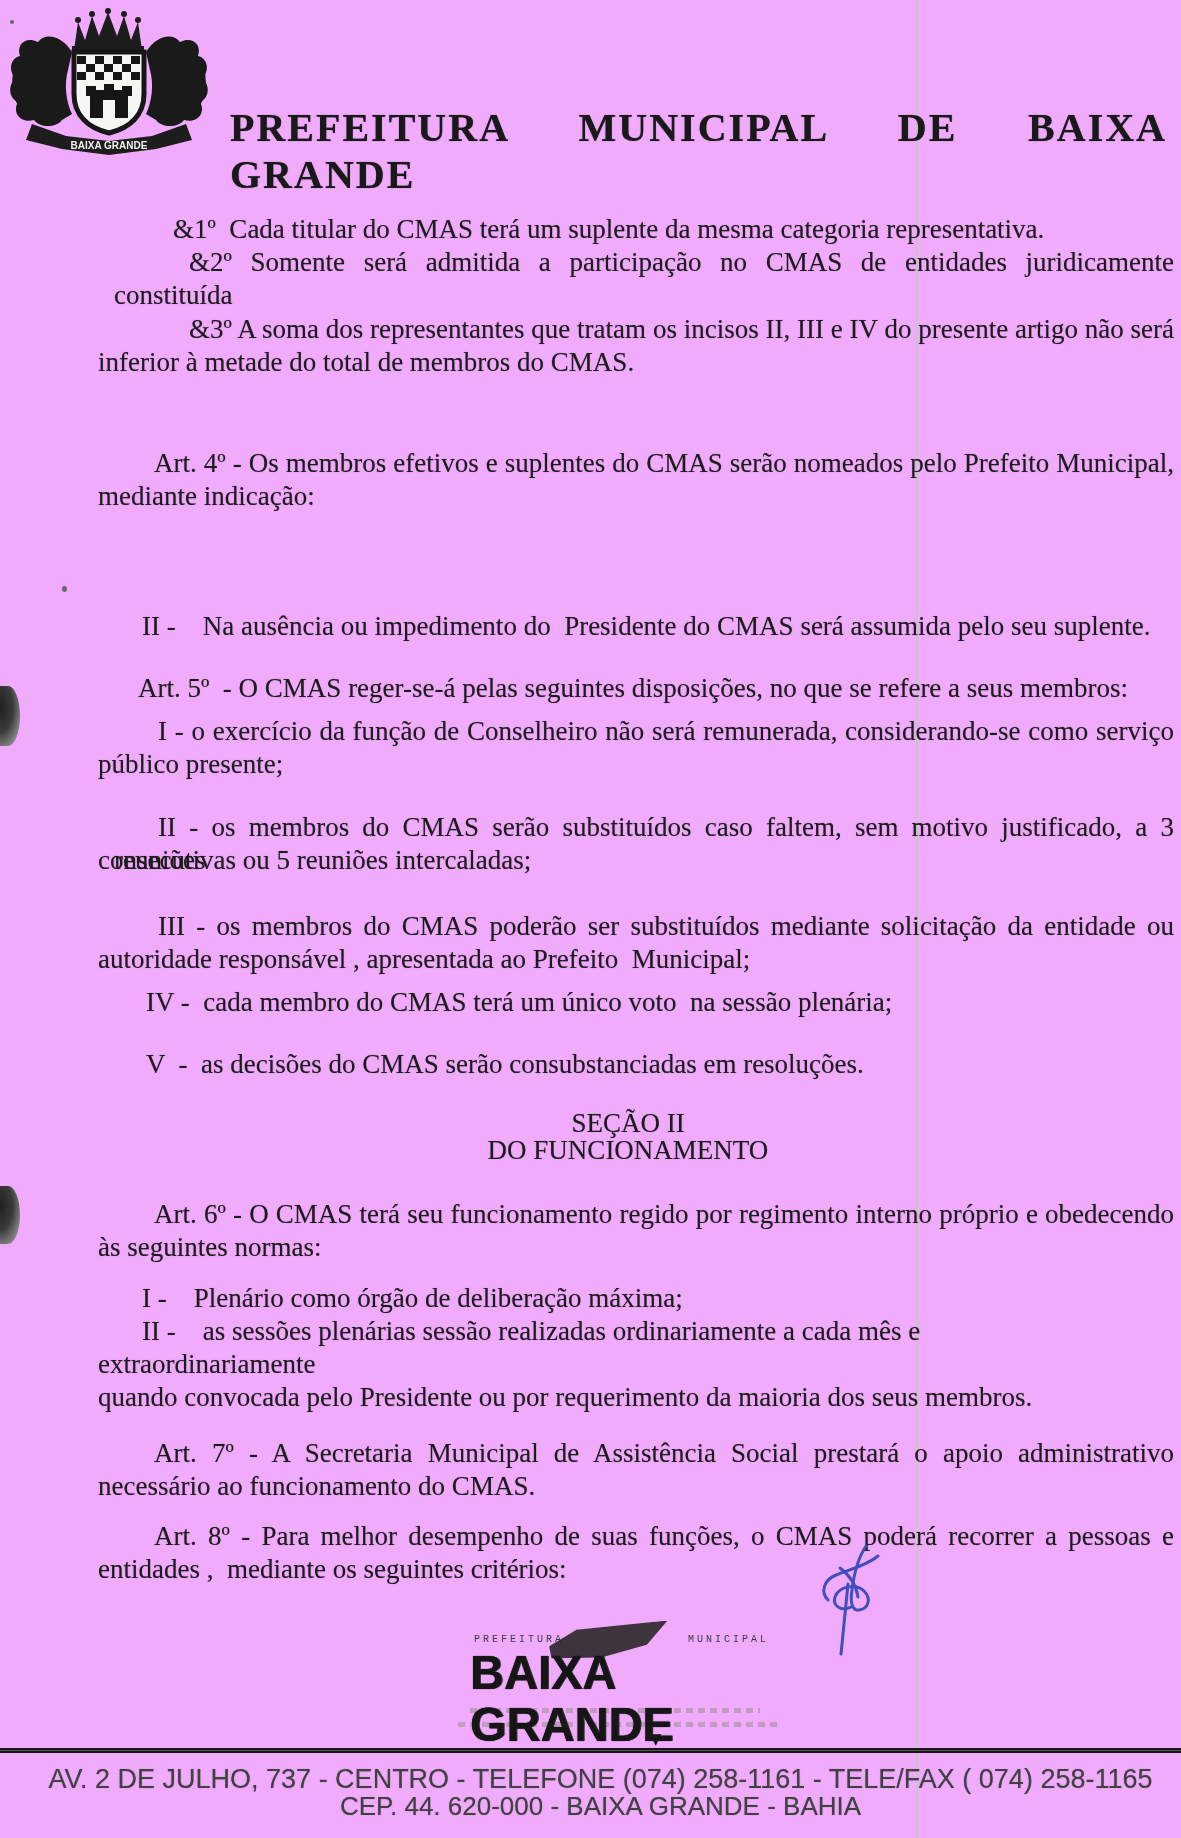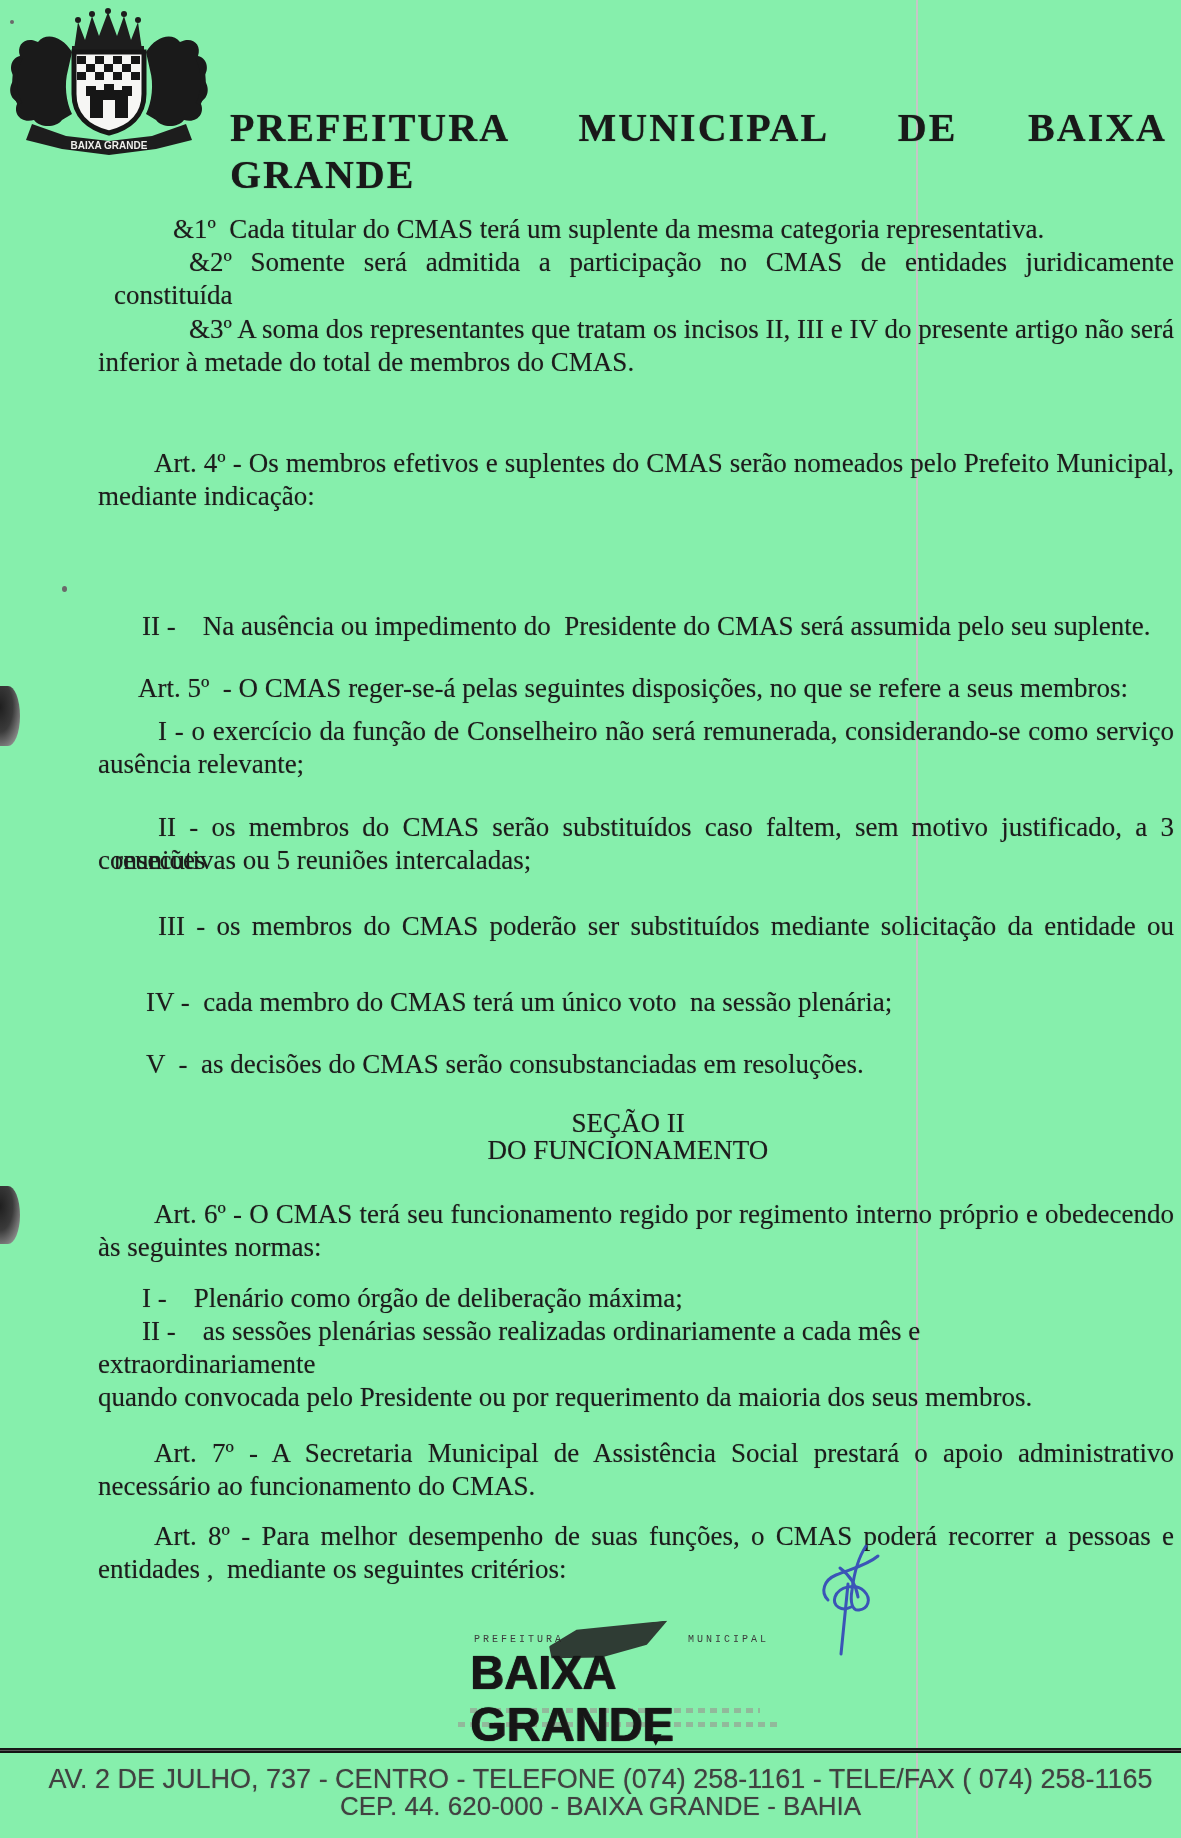--- a/index.html
+++ b/index.html
@@ -1,16 +1,16 @@
 <!DOCTYPE html>
 <html><head>
 <meta charset="utf-8">
 <style>
   html,body{margin:0;padding:0;background:#e8e8e8;}
-  .page{position:relative;width:1181px;height:1838px;background:#86efac;overflow:hidden;
+  .page{position:relative;width:1181px;height:1838px;background:#f0abfc;overflow:hidden;
         font-family:"Liberation Serif","DejaVu Serif",serif;color:#1c1c1c;}
   
   .fold{position:absolute;left:916px;top:0;width:2px;height:1838px;background:#c6c6c6;z-index:1;}
   
   .ln,.lnj,.lnc{position:absolute;font-size:27px;line-height:33px;color:#1c1c1c;z-index:2;
         text-shadow:0 0 1px rgba(40,10,10,.35);font-family:Liberation Serif, serif;}
   .ln{white-space:pre;}
   .lnj{left:114px;width:1060px;text-align:justify;text-align-last:justify;}
   .lnc{left:98px;width:1060px;text-align:center;}
   .title{position:absolute;left:230px;top:104px;width:937px;font-size:40px;font-weight:bold;
@@ -107,24 +107,25 @@
   <div class="lnj" style="top:246px;text-indent:75px">&amp;2º  Somente será admitida a participação no CMAS de entidades juridicamente constituída</div>
   <div class="lnj" style="top:313px;text-indent:75px">&amp;3º  A soma dos representantes que tratam os incisos II,  III  e IV do presente artigo não será</div>
   <div class="ln" style="left:98px;top:346px">inferior à metade do total de membros do CMAS.</div>
 
   <div class="lnj" style="top:447px;text-indent:40px">Art. 4º -  Os membros efetivos e suplentes do CMAS serão nomeados pelo Prefeito Municipal,</div>
   <div class="ln" style="left:98px;top:480px">mediante indicação:</div>
   <div class="ln" style="left:142px;top:610px">II -    Na ausência ou impedimento do  Presidente do CMAS será assumida pelo seu suplente.</div>
 
   <div class="ln" style="left:138px;top:672px">Art. 5º  - O CMAS reger-se-á pelas seguintes disposições, no que se refere a seus membros:</div>
   <div class="lnj" style="top:715px;text-indent:44px">I -   o exercício da função de Conselheiro não será remunerada, considerando-se como serviço</div>
-  <div class="ln" style="left:98px;top:748px">ausência relevante;</div>
+  <div class="ln" style="left:98px;top:748px">público presente;</div>
   <div class="lnj" style="top:811px;text-indent:44px">II - os membros do CMAS serão substituídos caso faltem, sem motivo justificado, a 3 reuniões</div>
   <div class="ln" style="left:98px;top:844px">consecutivas ou 5 reuniões intercaladas;</div>
   <div class="lnj" style="top:910px;text-indent:44px">III -  os membros do CMAS poderão ser substituídos mediante solicitação da entidade ou</div>
+  <div class="ln" style="left:98px;top:943px">autoridade responsável , apresentada ao Prefeito  Municipal;</div>
   <div class="ln" style="left:146px;top:986px">IV -  cada membro do CMAS terá um único voto  na sessão plenária;</div>
   <div class="ln" style="left:146px;top:1048px">V  -  as decisões do CMAS serão consubstanciadas em resoluções.</div>
 
   <div class="lnc" style="top:1107px">SEÇÃO II</div>
   <div class="lnc" style="top:1134px">DO FUNCIONAMENTO</div>
 
   <div class="lnj" style="top:1198px;text-indent:40px">Art. 6º  -  O CMAS terá seu funcionamento regido por regimento interno próprio e obedecendo</div>
   <div class="ln" style="left:98px;top:1231px">às seguintes normas:</div>
   <div class="ln" style="left:142px;top:1282px">I -    Plenário como órgão de deliberação máxima;</div>
   <div class="ln" style="left:142px;top:1315px">II -    as sessões plenárias sessão realizadas ordinariamente a cada mês e</div>

